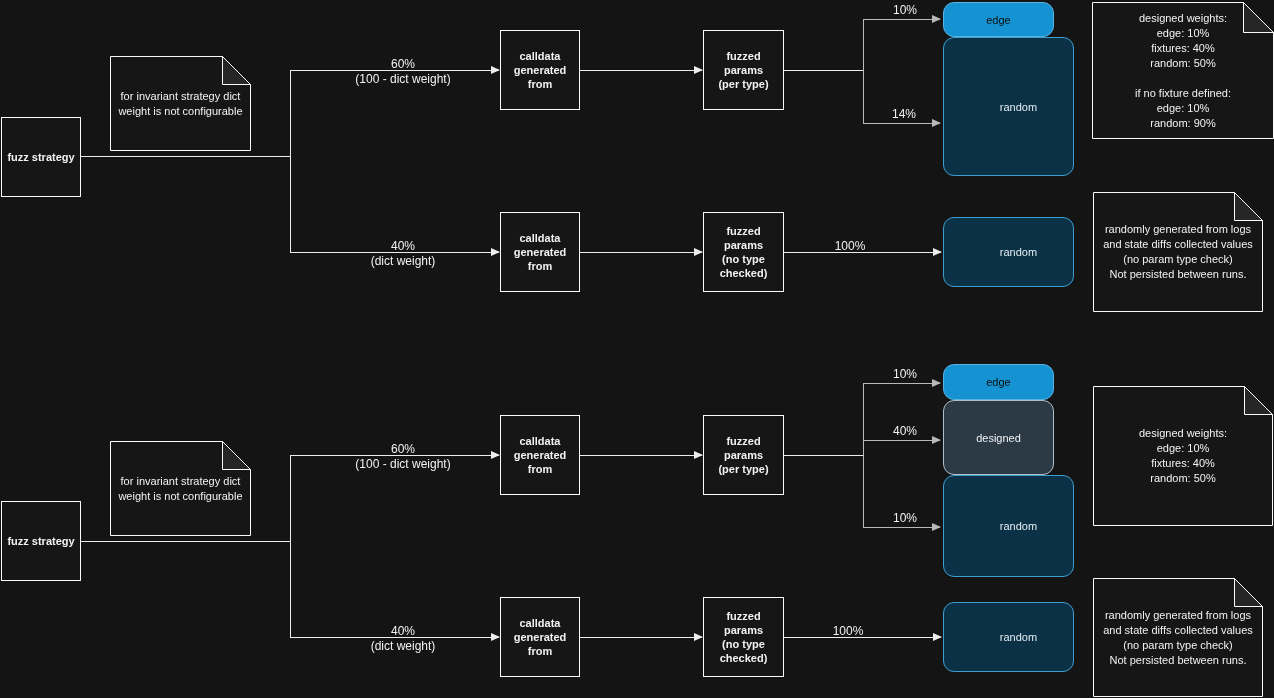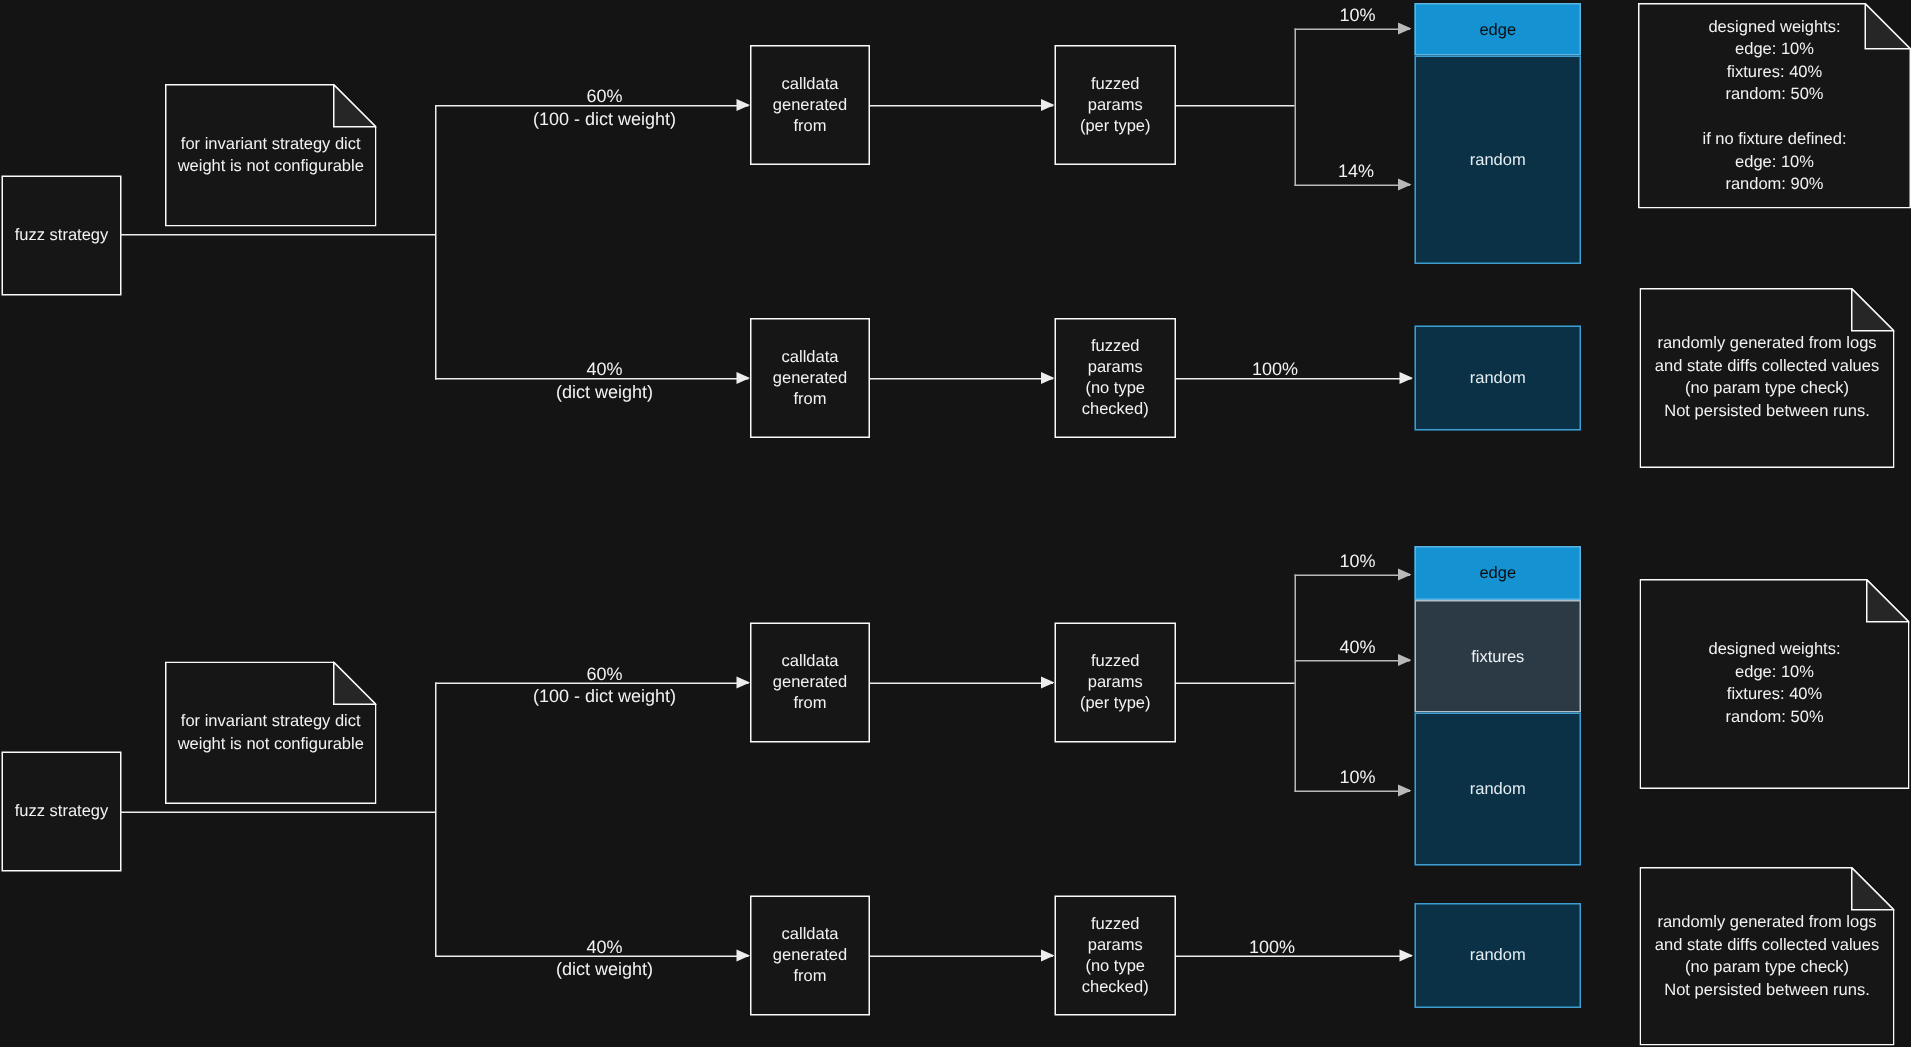--- a/index.html
+++ b/index.html
@@ -1,25 +1,25 @@
 <!DOCTYPE html>
 <html><head>
 <meta charset="utf-8">
 <style>
   html,body{margin:0;padding:0;background:#141414;}
   #canvas{position:relative;width:1274px;height:698px;background:#141414;overflow:hidden;
           font-family:"Liberation Sans",sans-serif;color:#f2f2f2;}
   .box{position:absolute;background:#161616;border:1px solid #fbfbfb;color:#f2f2f2;
        display:flex;align-items:center;justify-content:center;text-align:center;
-       font-size:11px;line-height:14px;white-space:pre-line;}
+       font-size:11px;line-height:14px;white-space:pre-line;font-weight:bold;}
   .cell{position:absolute;display:flex;align-items:center;justify-content:center;
-        text-align:right;font-size:11px;}
+        text-align:right;font-size:11px;border-radius:11px;}
   .cell.edge{background:#1492d2;border:1px solid #5ab4e2;color:#0d0d0d;}
   .cell.fixtures{background:#2c3a46;border:1px solid #aebfc9;color:#eef3f6;}
-  .cell.random{background:#0a3145;border:1px solid #3e9ed2;color:#e4edf2;}
+  .cell.random{background:#0a3145;border:1px solid #3e9ed2;color:#e4edf2;padding-left:20px;}
   .lineh{position:absolute;height:1px;background:#ededed;}
   .linev{position:absolute;width:1px;background:#ededed;}
   .arrow::after{content:"";position:absolute;right:-1px;top:-4px;width:0;height:0;
         border-top:4.5px solid transparent;border-bottom:4.5px solid transparent;
         border-left:9px solid #ededed;}
   .gray{background:#b9b9b9;}
   .gray.arrow::after{border-left-color:#b9b9b9;}
   .lbl{position:absolute;color:#f2f2f2;font-size:12px;transform:translateX(-50%);
        white-space:nowrap;}
   .note{position:absolute;}
@@ -140,21 +140,21 @@
   <div class="lineh" style="left:784px;top:455px;width:79px"></div>
   <div class="linev gray" style="left:863px;top:383px;height:145px"></div>
   <div class="lineh arrow gray" style="left:863px;top:383px;width:77px"></div>
   <div class="lineh arrow gray" style="left:863px;top:440px;width:77px"></div>
   <div class="lineh arrow gray" style="left:863px;top:527px;width:77px"></div>
   <div class="lbl" style="left:905px;top:367px">10%</div>
   <div class="lbl" style="left:905px;top:424px">40%</div>
   <div class="lbl" style="left:905px;top:511px">10%</div>
 
   <div class="cell edge" style="left:943px;top:364px;width:109px;height:34px">edge</div>
-  <div class="cell fixtures" style="left:943px;top:400px;width:109px;height:73px">fixtures</div>
+  <div class="cell fixtures" style="left:943px;top:400px;width:109px;height:73px">designed</div>
   <div class="cell random" style="left:943px;top:475px;width:109px;height:100px">random</div>
 
   <div class="note" style="left:1093px;top:386px;width:180px;height:140px">
     <svg width="180" height="140">
       <path d="M0.5,0.5 L151.5,0.5 L179.5,28.5 L179.5,139.5 L0.5,139.5 Z" fill="#161616" stroke="#fbfbfb"></path>
       <path d="M151.5,0.5 L151.5,28.5 L179.5,28.5 Z" fill="#262626" stroke="#fbfbfb"></path>
     </svg>
     <div class="note-text">designed weights:
 edge: 10%
 fixtures: 40%

